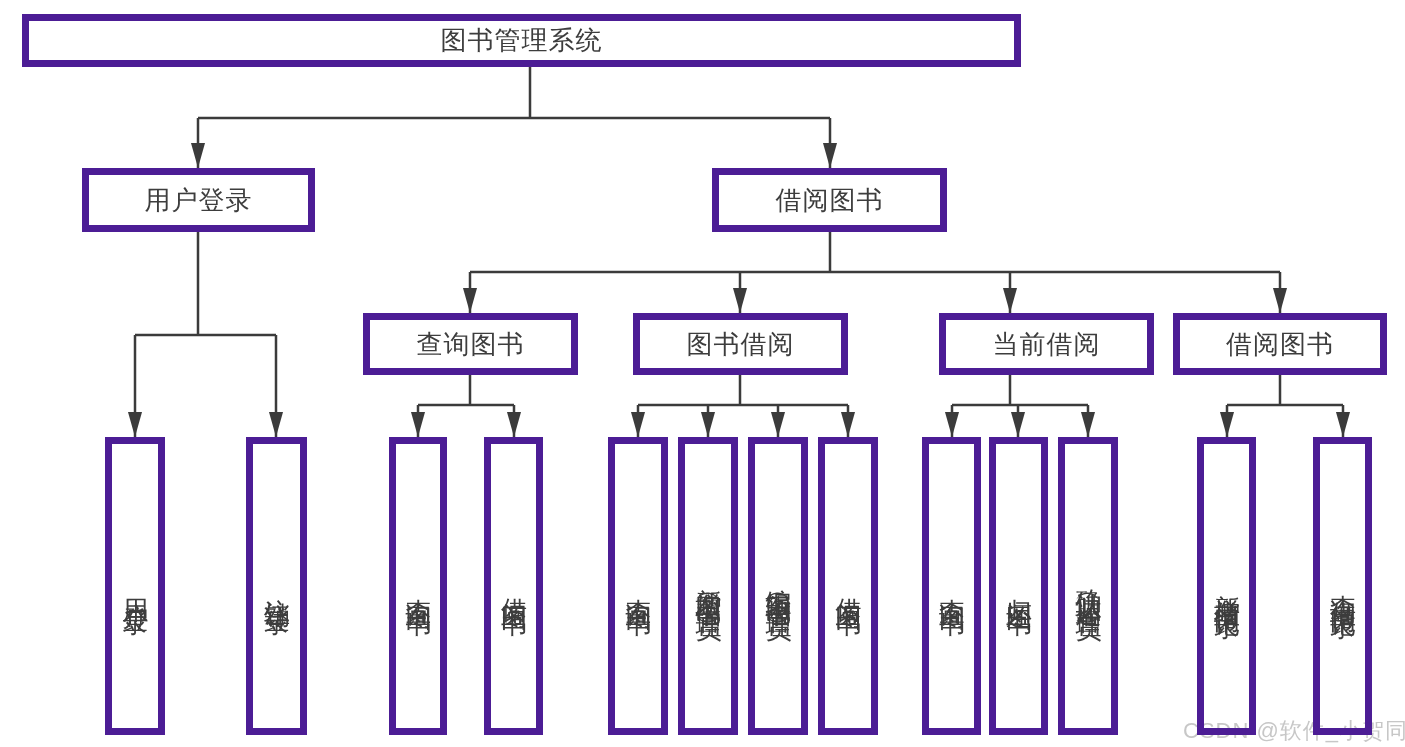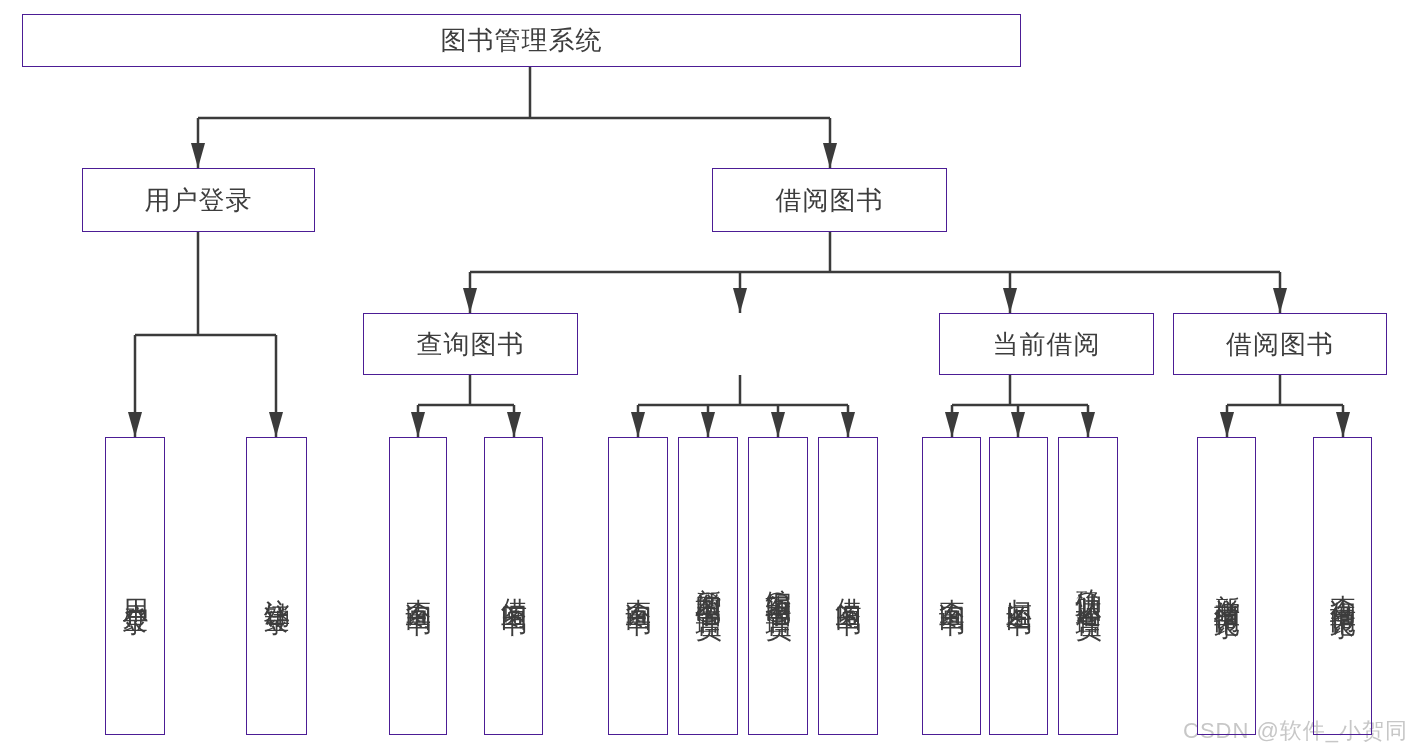--- a/index.html
+++ b/index.html
@@ -15,21 +15,21 @@
   }
 
   .lines {
     position: absolute;
     left: 0; top: 0;
     z-index: 1;
   }
 
   .box {
     position: absolute;
-    border: 1px solid #4c1d95;
+    border: 7px solid #4c1d95;
     background: transparent;
     display: flex;
     align-items: center;
     justify-content: center;
     z-index: 3;
     color: #3d3d3d;
   }
 
   .h { font-size: 26px; letter-spacing: 1px; white-space: nowrap; }
 
@@ -103,20 +103,23 @@
   <div class="box h" style="left:82px; top:168px; width:233px; height:64px;">
     <span class="lbl">用户登录</span>
   </div>
   <div class="box h" style="left:712px; top:168px; width:235px; height:64px;">
     <span class="lbl">借阅图书</span>
   </div>
 
   <div class="box h" style="left:363px; top:313px; width:215px; height:62px;">
     <span class="lbl">查询图书</span>
   </div>
+  <div class="box h" style="left:633px; top:313px; width:215px; height:62px;">
+    <span class="lbl">图书借阅</span>
+  </div>
   <div class="box h" style="left:903px; top:313px; width:215px; height:62px;margin-left:36px;">
     <span class="lbl">当前借阅</span>
   </div>
   <div class="box h" style="left:1173px; top:313px; width:214px; height:62px;">
     <span class="lbl">借阅图书</span>
   </div>
 
   <div class="box v" style="left:105px; top:437px; width:60px; height:298px;">
     <span class="lbl">用户登录</span>
   </div>

